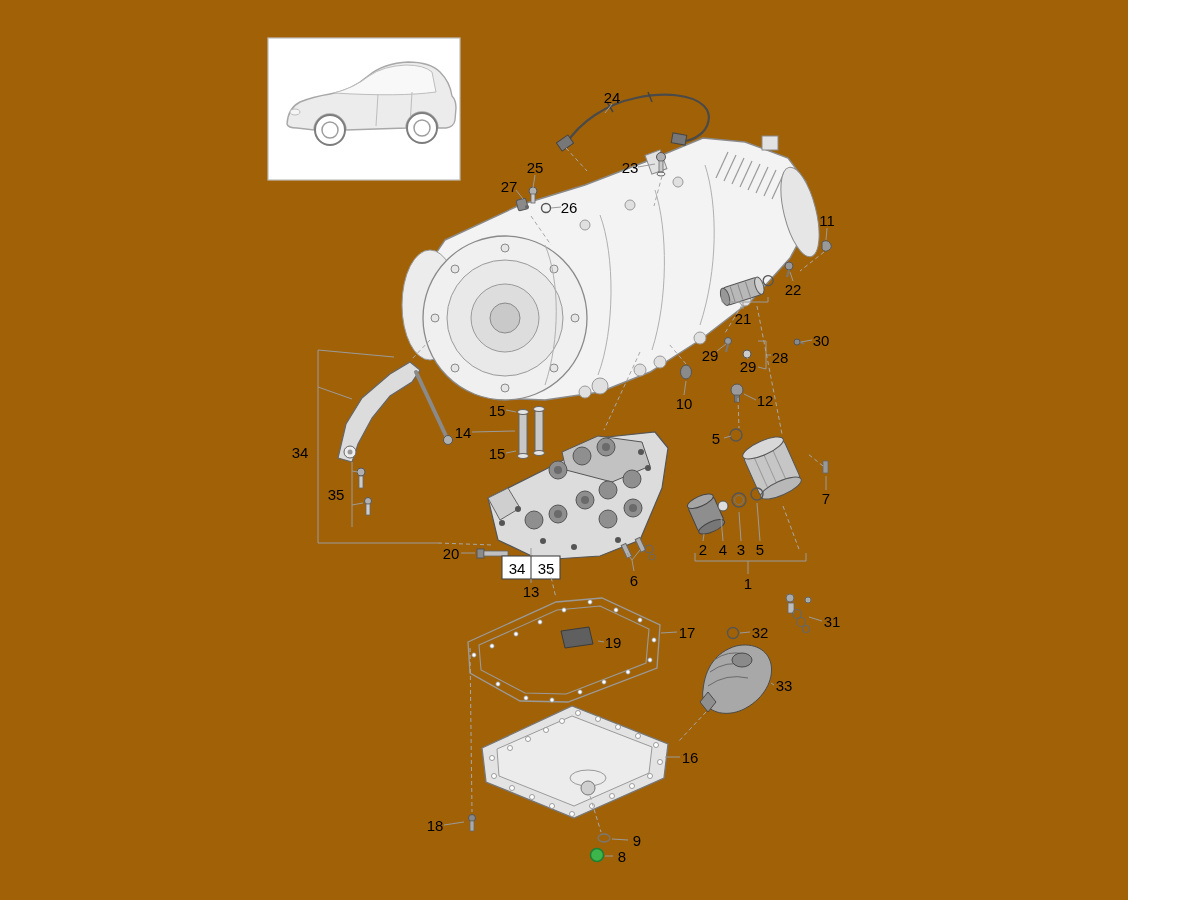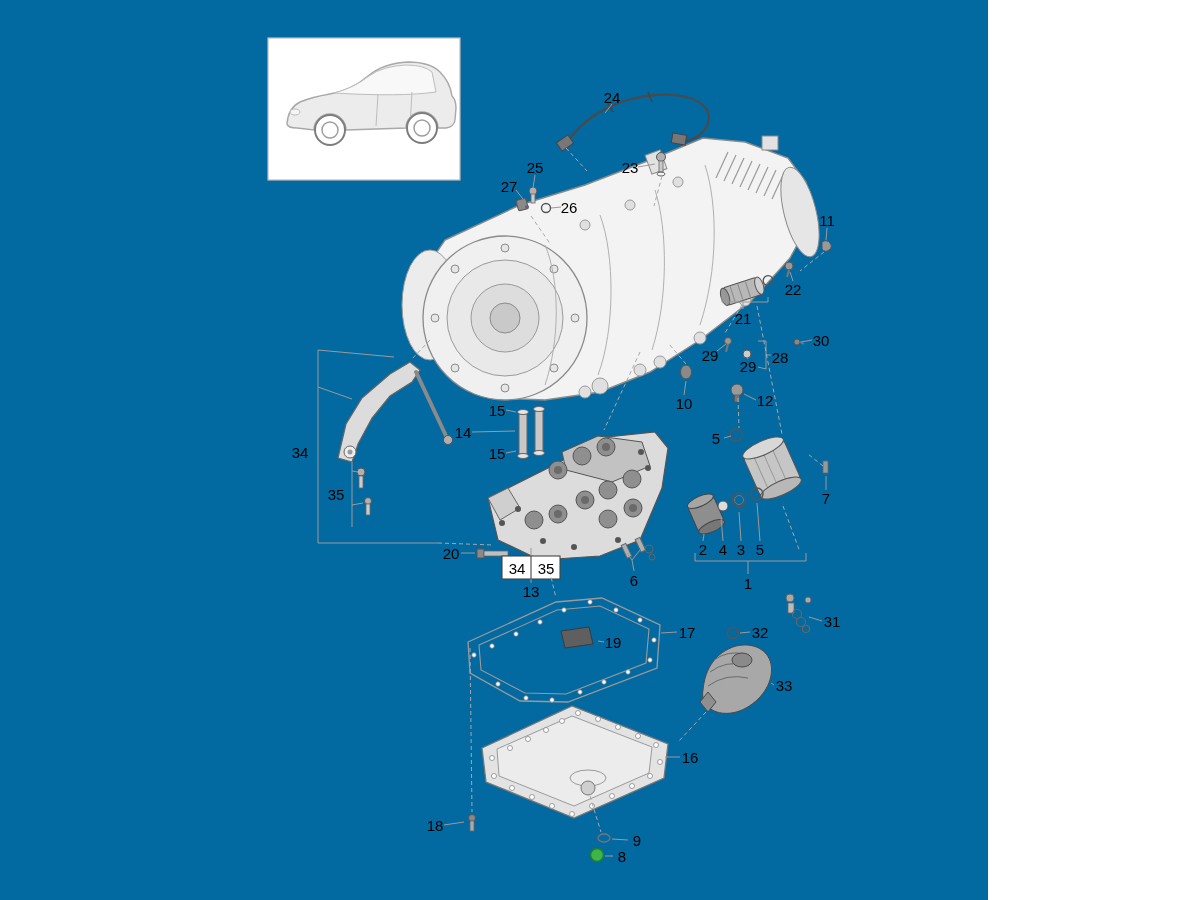--- a/index.html
+++ b/index.html
@@ -1,16 +1,16 @@
 <!DOCTYPE html>
 <html><head>
 <meta charset="utf-8">
 <style>
   html,body{margin:0;padding:0;background:#fff;}
-  .stage{position:relative;width:988px;height:900px;background:#0369a1;overflow:hidden;
+  .stage{position:relative;width:1128px;height:900px;background:#a16207;overflow:hidden;
          font-family:"Liberation Sans",sans-serif;}
   svg{position:absolute;left:0;top:0;}
   .lead{stroke:#9b9b9b;stroke-width:1;fill:none;}
   .dash{stroke:#a8a8a8;stroke-dasharray:4 3;}
   .callout{font-family:"Liberation Sans",sans-serif;font-size:15px;font-weight:400;fill:#000;text-anchor:middle;}
   .hull{fill:#f3f3f3;stroke:#8a8a8a;stroke-width:1.4;}
   .seam{fill:none;stroke:#b0b0b0;stroke-width:1;}
   .boss{fill:#e2e2e2;stroke:#8a8a8a;stroke-width:1;}
   .ring{fill:none;stroke:#555;stroke-width:1.4;}
   .holes{fill:#fff;stroke:#888;stroke-width:.8;}

